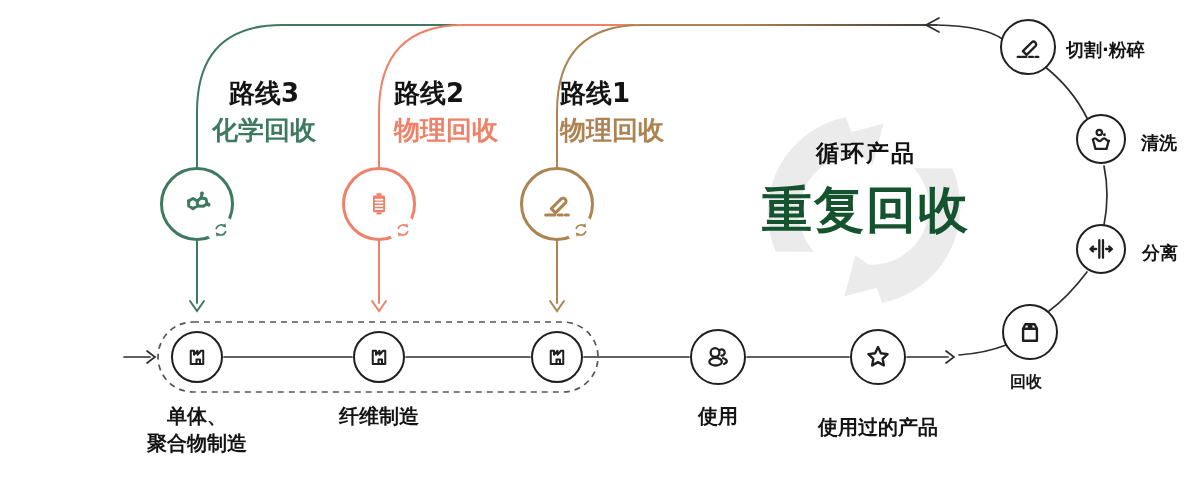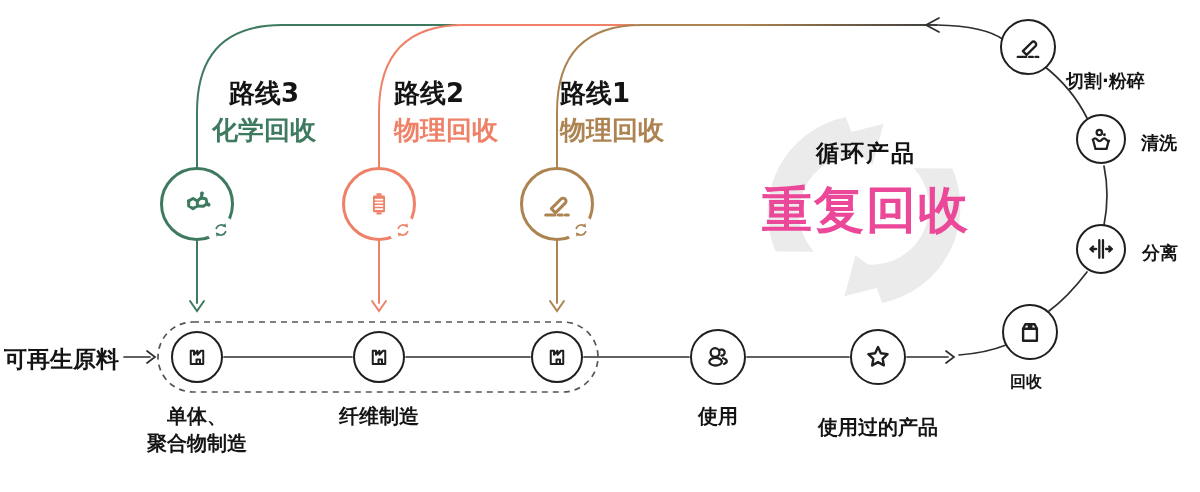--- a/index.html
+++ b/index.html
@@ -27,21 +27,21 @@
   .route-lbl.c3 .method{color:var(--route3);}
   .route-lbl.c2 .method{color:var(--route2);}
   .route-lbl.c1 .method{color:var(--route1);}
   .flow-lbl{width:220px;text-align:center;font-size:20px;line-height:27px;font-weight:700;}
   .flow-lbl span{display:block;}
   .flow-lbl span:empty{display:none;}
   .loop-lbl{font-size:18px;font-weight:700;}
   .src-lbl{font-size:23px;font-weight:700;}
   .center-block{position:absolute;left:716px;top:138px;width:300px;text-align:center;z-index:3;}
   .center-block .subtitle{font-size:23px;font-weight:800;letter-spacing:2px;}
-  .center-block .title{font-size:50px;font-weight:900;letter-spacing:2px;margin-top:8px;color:#ec4899;}
+  .center-block .title{font-size:50px;font-weight:900;letter-spacing:2px;margin-top:8px;color:#14532d;}
 
   
   .ln{stroke:var(--line);stroke-width:1.7;fill:none;stroke-linecap:round;}
   .g3{stroke:var(--route3);stroke-width:2;fill:none;stroke-linecap:round;}
   .g2{stroke:var(--route2);stroke-width:2;fill:none;stroke-linecap:round;}
   .g1{stroke:var(--route1);stroke-width:2;fill:none;stroke-linecap:round;}
   .dash{stroke:#555;stroke-width:1.7;fill:none;stroke-dasharray:6 5;}
   .wm{fill:var(--watermark);}
   .icon{stroke:#1f1f1f;stroke-width:1.6;fill:none;stroke-linecap:round;stroke-linejoin:round;}
   .icon-c{stroke:currentColor;stroke-width:1.8;fill:none;stroke-linecap:round;stroke-linejoin:round;}
@@ -95,21 +95,20 @@
     <path class="ln" d="M1044 66 Q1072 88 1087 118"></path>
     <path class="ln" d="M1104 166 Q1110 195 1104 225"></path>
     <path class="ln" d="M1087 272 Q1068 297 1049 311"></path>
   </svg>
 
   <div class="center-block">
     <div class="subtitle">循环产品</div>
     <div class="title">重复回收</div>
   </div>
 
-  <div class="lbl src-lbl" style="left:4px;top:344px;">可再生原料</div>
 
   <div class="lbl route-lbl c3" style="left:212px;top:80px;text-align:center;">
     <span>路线3</span>
     <span class="method">化学回收</span>
   </div>
   <div class="lbl route-lbl c2" style="left:394px;top:80px;">
     <span>路线2</span>
     <span class="method">物理回收</span>
   </div>
   <div class="lbl route-lbl c1" style="left:560px;top:80px;">
@@ -241,18 +240,18 @@
   </div>
   <div class="lbl flow-lbl" style="left:608px;top:403px;">
     <span>使用</span>
 
   </div>
   <div class="lbl flow-lbl" style="left:768px;top:414px;">
     <span>使用过的产品</span>
 
   </div>
 
-  <div class="lbl loop-lbl" style="left:1066px;top:38px;margin-top:31px;">切割·粉碎</div>
+  <div class="lbl loop-lbl" style="left:1066px;top:38px;">切割·粉碎</div>
   <div class="lbl loop-lbl" style="left:1141px;top:131px;">清洗</div>
   <div class="lbl loop-lbl" style="left:1142px;top:241px;">分离</div>
   <div class="lbl loop-lbl" style="left:1010px;top:372px;font-size:16px;">回收</div>
 
 </div>
 
 </body></html>

